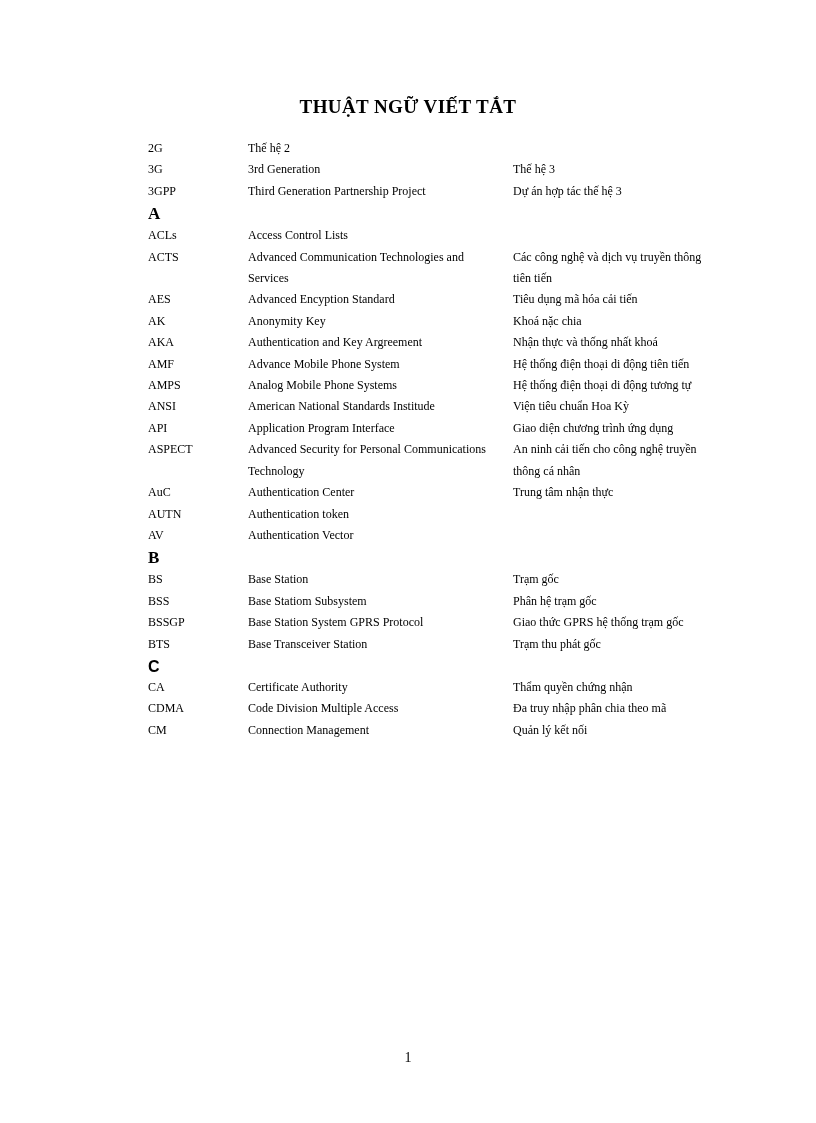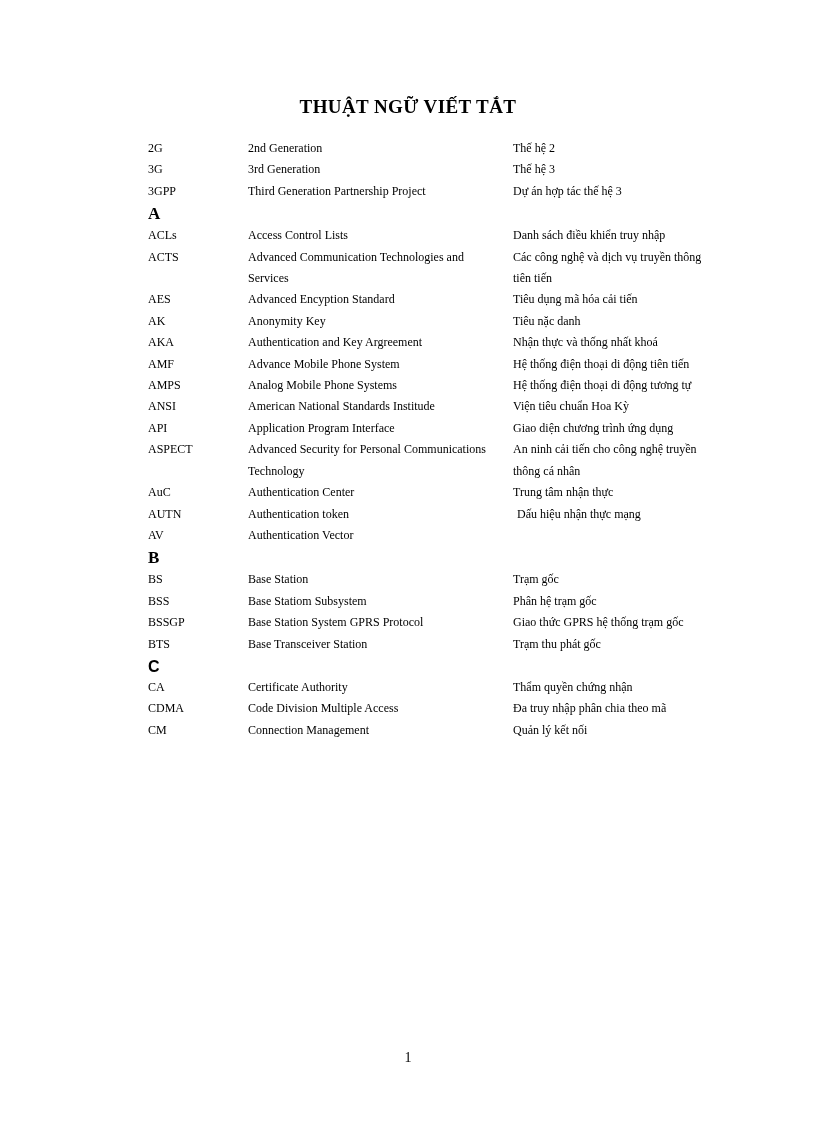--- a/index.html
+++ b/index.html
@@ -88,53 +88,51 @@
 </head>
 <body>
 
 <div class="page">
 
   <div class="doc-title">THUẬT NGỮ VIẾT TẮT</div>
 
   <div class="glossary">
       <div class="entry">
         <div class="col-abbr">2G</div>
-        <div class="col-en">2nd Generation</div>
         <div class="col-vi">Thế hệ 2</div>
       </div>
       <div class="entry">
         <div class="col-abbr">3G</div>
         <div class="col-en">3rd Generation</div>
         <div class="col-vi">Thế hệ 3</div>
       </div>
       <div class="entry">
         <div class="col-abbr">3GPP</div>
         <div class="col-en">Third Generation Partnership Project</div>
         <div class="col-vi">Dự án hợp tác thế hệ 3</div>
       </div>
       <div class="letter-head">A</div>
       <div class="entry">
         <div class="col-abbr">ACLs</div>
         <div class="col-en">Access Control Lists</div>
-        <div class="col-vi">Danh sách điều khiển truy nhập</div>
       </div>
       <div class="entry">
         <div class="col-abbr">ACTS</div>
         <div class="col-en">Advanced Communication Technologies and Services</div>
         <div class="col-vi">Các công nghệ và dịch vụ truyền thông tiên tiến</div>
       </div>
       <div class="entry">
         <div class="col-abbr">AES</div>
         <div class="col-en">Advanced Encyption Standard</div>
         <div class="col-vi">Tiêu dụng mã hóa cải tiến</div>
       </div>
       <div class="entry">
         <div class="col-abbr">AK</div>
         <div class="col-en">Anonymity Key</div>
-        <div class="col-vi">Tiêu nặc danh</div>
+        <div class="col-vi">Khoá nặc chia</div>
       </div>
       <div class="entry">
         <div class="col-abbr">AKA</div>
         <div class="col-en">Authentication and Key Argreement</div>
         <div class="col-vi">Nhận thực và thống nhất khoá</div>
       </div>
       <div class="entry">
         <div class="col-abbr">AMF</div>
         <div class="col-en">Advance Mobile Phone System</div>
         <div class="col-vi">Hệ thống điện thoại di động tiên tiến</div>
@@ -160,21 +158,20 @@
         <div class="col-vi">An ninh cải tiến cho công nghệ truyền thông cá nhân</div>
       </div>
       <div class="entry">
         <div class="col-abbr">AuC</div>
         <div class="col-en">Authentication Center</div>
         <div class="col-vi">Trung tâm nhận thực</div>
       </div>
       <div class="entry indent-vi">
         <div class="col-abbr">AUTN</div>
         <div class="col-en">Authentication token</div>
-        <div class="col-vi">Dấu hiệu nhận thực mạng</div>
       </div>
       <div class="entry">
         <div class="col-abbr">AV</div>
         <div class="col-en">Authentication Vector</div>
       </div>
       <div class="letter-head">B</div>
       <div class="entry">
         <div class="col-abbr">BS</div>
         <div class="col-en">Base Station</div>
         <div class="col-vi">Trạm gốc</div>

